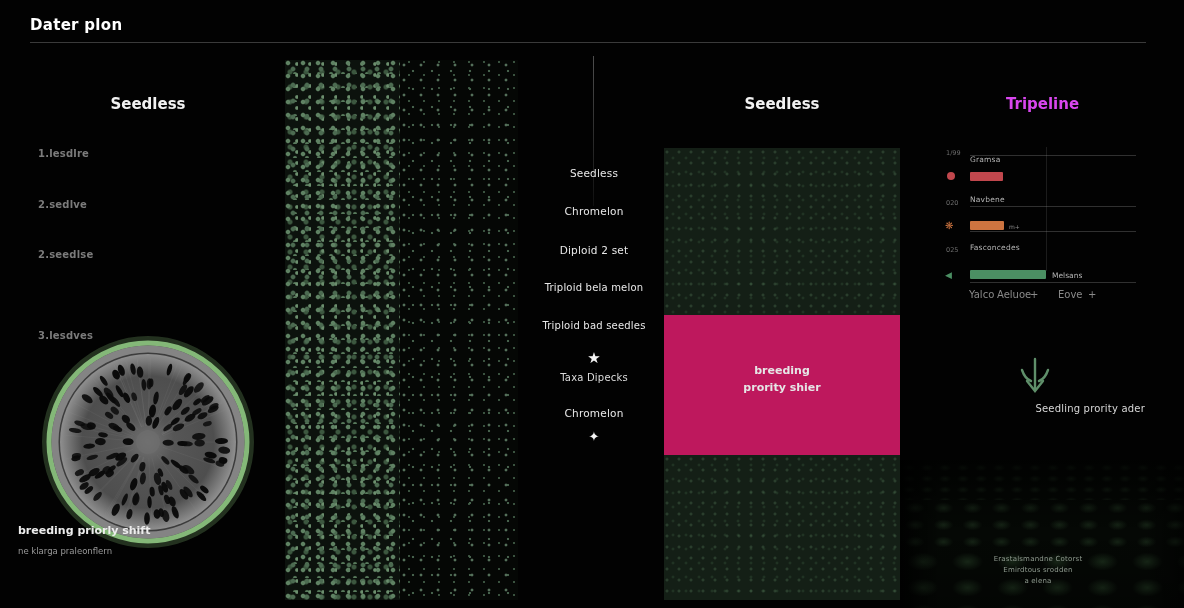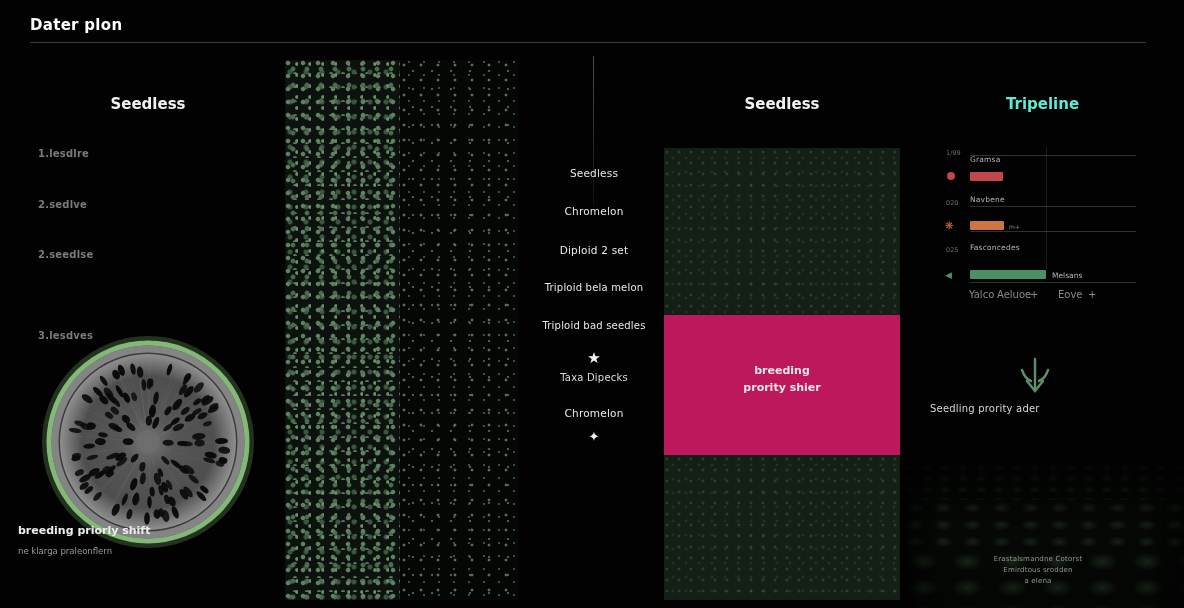--- a/index.html
+++ b/index.html
@@ -57,21 +57,21 @@
       radial-gradient(circle at 6px 14px,rgba(112,152,112,.16) .9px,transparent 1.6px);
     background-size:12px 11px,13px 14px,11px 12px;
   }
   .block-a{top:0;height:167px;}
   .block-c{top:307px;height:145px;}
   .block-b{position:absolute;left:0;top:167px;width:236px;height:140px;background:#be185d;
     display:flex;flex-direction:column;align-items:center;justify-content:center;
     font-size:11px;font-weight:600;color:#e6e6e6;line-height:1.55;transform:translateY(0);}
   .block-b .bline{transform:translateY(-6px);}
   
-  .tl-header{position:absolute;left:940px;top:95px;width:205px;text-align:center;font-size:15px;font-weight:700;color:#5eead4;}
+  .tl-header{position:absolute;left:940px;top:95px;width:205px;text-align:center;font-size:15px;font-weight:700;color:#d946ef;}
   .tl{position:absolute;left:940px;top:143px;width:205px;height:158px;}
   .tl .vgrid{position:absolute;left:106px;top:4px;width:1px;height:124px;background:rgba(150,150,150,.18);}
   .tl .tick{position:absolute;left:6px;font-size:6.5px;color:#6f6f6f;}
   .tl .rlabel{position:absolute;left:30px;font-size:7.5px;color:#b5b5b5;letter-spacing:.2px;}
   .tl .hline{position:absolute;height:1px;background:rgba(145,145,145,.32);left:30px;width:166px;}
   .t-0{top:6px}.l-0{top:12px}.h-0{top:12px}
   .dot-marker{position:absolute;left:7px;top:29px;width:8px;height:8px;border-radius:50%;}
   .bar{position:absolute;height:9px;border-radius:1px;}
   .bar-0{left:30px;top:29px;}
   .t-1{top:56px}.l-1{top:52px}.h-1{top:63px}
@@ -82,21 +82,21 @@
   .h-2{top:88px}
   .t-2{top:103px}.l-2{top:100px}
   .gm-2{top:127px;color:#4b8f63;font-size:9px;}
   .bar-2{left:30px;top:127px;}
   .bar-label{position:absolute;left:112px;top:128px;font-size:7.5px;color:#b5b5b5;}
   .h-3{top:139px}
   .axis{position:absolute;top:146px;font-size:10px;color:#8a8a8a;}
   .ax-0{left:29px}.ax-1{left:57px}.ax-2{left:90px}.ax-3{left:118px}.ax-4{left:148px}
   
   .seedling-icon{position:absolute;left:1016px;top:356px;}
-  .seedling-caption{position:absolute;left:930px;top:403px;width:215px;text-align:left;font-size:10px;color:#d8d8d8;letter-spacing:.2px;}
+  .seedling-caption{position:absolute;left:930px;top:403px;width:215px;text-align:right;font-size:10px;color:#d8d8d8;letter-spacing:.2px;}
   
   .photo{position:absolute;left:900px;top:460px;width:284px;height:148px;background:#060a06;overflow:hidden;}
   .strip{position:absolute;left:0;right:0;}
   .s1{top:0;height:40px;
     background-image:radial-gradient(ellipse 9px 5px at 50% 70%,rgba(42,68,42,.5),transparent 70%);
     background-size:18px 11px;}
   .s2{top:36px;height:52px;
     background-image:radial-gradient(ellipse 14px 8px at 50% 70%,rgba(46,76,46,.55),transparent 70%);
     background-size:29px 17px;}
   .s3{top:84px;height:64px;

